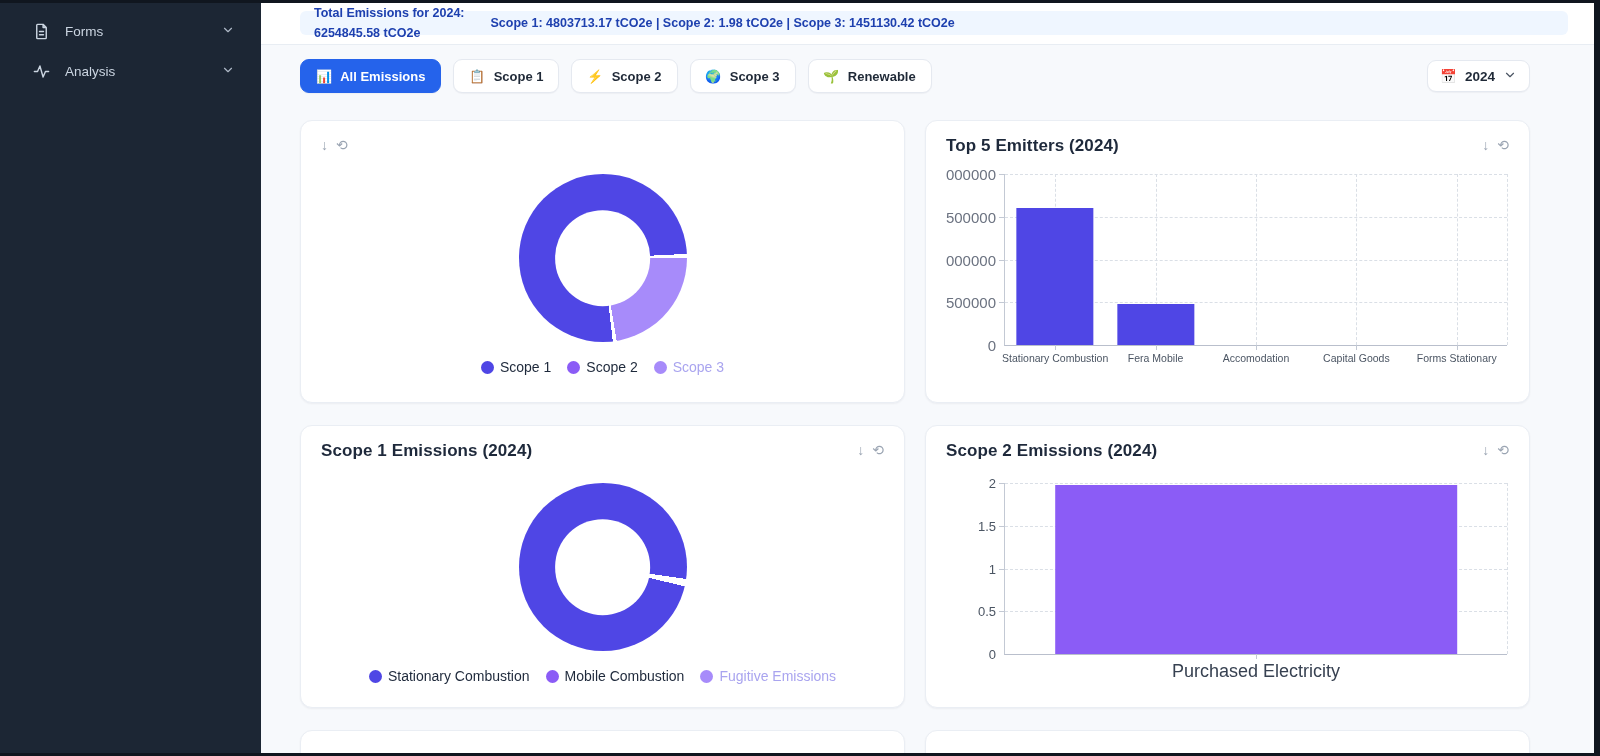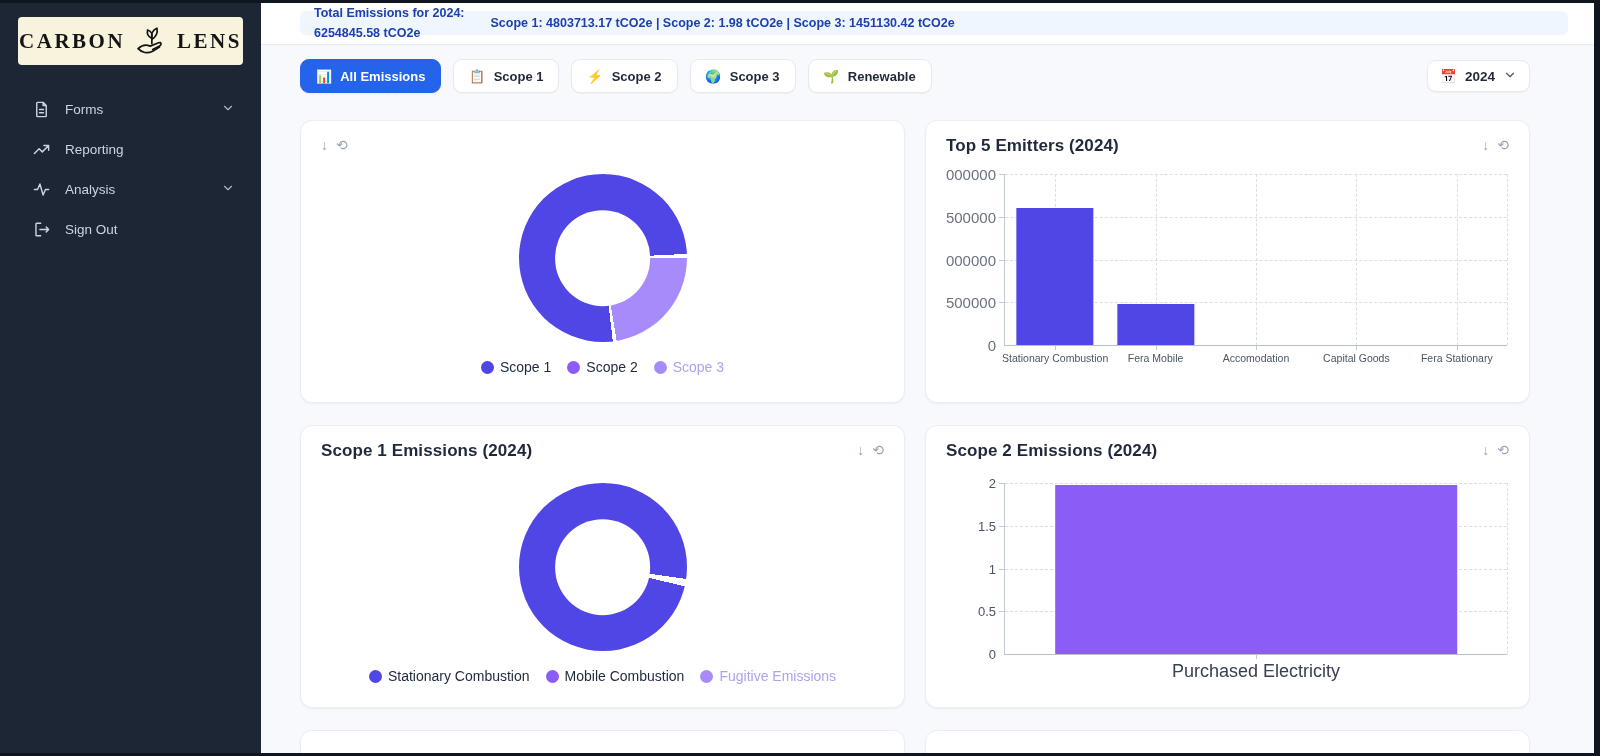--- a/index.html
+++ b/index.html
@@ -85,85 +85,54 @@
   .big-ticks .ylab { font-size:13px; color:#4b5563; }
   .big-ticks .xlab { font-size:18px; color:#374151; }
 </style>
 </head>
 <body>
 
 <div class="viewport">
 <div class="app">
 
   <aside class="sidebar">
-    <div class="logo-box">
-      <span class="logo-word">CARBON</span>
-      <span class="logo-icon">
-        <svg width="36" height="34" viewBox="0 0 40 40">
-          <g fill="none" stroke="#141414" stroke-width="2" stroke-linecap="round" stroke-linejoin="round">
-            <path d="M21 18 C20 12 22 7 27 5 C28 10 26 15 21 18 Z"></path>
-            <path d="M21 17 C17 15 15 11 16 7 C20 8 22 12 21 17 Z"></path>
-            <path d="M21 18 L21 23"></path>
-            <path d="M5 29 C9 25 14 24 19 26 L29 22 C32 21 33 24 30 26 L22 30"></path>
-            <path d="M5 29 C9 34 16 35 22 32 L30 27"></path>
-          </g>
-        </svg>
-      </span>
-      <span class="logo-word">LENS</span>
-    </div>
 
     <nav class="nav">
       <div class="nav-gap"></div>
 
       <div class="nav-item">
         <span class="icon">
           <svg viewBox="0 0 24 24">
                 <path d="M14 3 H7 a1 1 0 0 0 -1 1 v16 a1 1 0 0 0 1 1 h10 a1 1 0 0 0 1 -1 V7 Z M14 3 v4 h4 M9.5 12 h5 M9.5 16 h5"></path>
               </svg>
         </span>
         <span>Forms</span>
         <span class="chev">
           <svg viewBox="0 0 24 24">
                 <path d="M6 9 l6 6 6 -6"></path>
               </svg>
         </span>
       </div>
 
-      <div class="nav-item">
-        <span class="icon">
-          <svg viewBox="0 0 24 24">
-                <path d="M3 17 L9 11 L13 15 L21 7 M15 7 h6 v6"></path>
-              </svg>
-        </span>
-        <span>Reporting</span>
-      </div>
 
       <div class="nav-item">
         <span class="icon">
           <svg viewBox="0 0 24 24">
                 <path d="M3 12 h4 l3 -7 4 14 3 -7 h4"></path>
               </svg>
         </span>
         <span>Analysis</span>
         <span class="chev">
           <svg viewBox="0 0 24 24">
                 <path d="M6 9 l6 6 6 -6"></path>
               </svg>
         </span>
       </div>
 
 
-      <div class="nav-item">
-        <span class="icon">
-          <svg viewBox="0 0 24 24">
-                <path d="M11 4 H6 a1 1 0 0 0 -1 1 v14 a1 1 0 0 0 1 1 h5 M10 12 h11 M18 9 l3 3 -3 3"></path>
-              </svg>
-        </span>
-        <span>Sign Out</span>
-      </div>
     </nav>
   </aside>
 
   <div class="main">
 
     <div class="topband">
       <div class="summary-strip">
         <span class="summary-left">
           <span class="lbl">Total Emissions for 2024:</span>
           <span class="val">6254845.58 tCO2e</span>
@@ -267,21 +236,21 @@
               <div class="xmark" style="left:90%"></div>
               <div class="ylab" style="top:0">000000</div>
               <div class="ylab" style="top:25%">500000</div>
               <div class="ylab" style="top:50%">000000</div>
               <div class="ylab" style="top:75%">500000</div>
               <div class="ylab" style="top:100%">0</div>
               <div class="xlab" style="left:10%">Stationary Combustion</div>
               <div class="xlab" style="left:30%">Fera Mobile</div>
               <div class="xlab" style="left:50%">Accomodation</div>
               <div class="xlab" style="left:70%">Capital Goods</div>
-              <div class="xlab" style="left:90%">Fera Stationary</div>
+              <div class="xlab" style="left:90%">Forms Stationary</div>
             <div class="bar" style="left: 10%; width: 15.4%; height: 80%; background: rgb(79, 70, 229);"></div>
                   <div class="bar" style="left: 30%; width: 15.4%; height: 23.75%; background: rgb(79, 70, 229);"></div>
                   <div class="bar" style="left: 50%; width: 15.4%; height: 0%; background: rgb(79, 70, 229);"></div>
                   <div class="bar" style="left: 70%; width: 15.4%; height: 0%; background: rgb(79, 70, 229);"></div>
                   <div class="bar" style="left: 90%; width: 15.4%; height: 0%; background: rgb(79, 70, 229);"></div>
                 </div>
           </div>
         </section>
 
         <section class="card">

